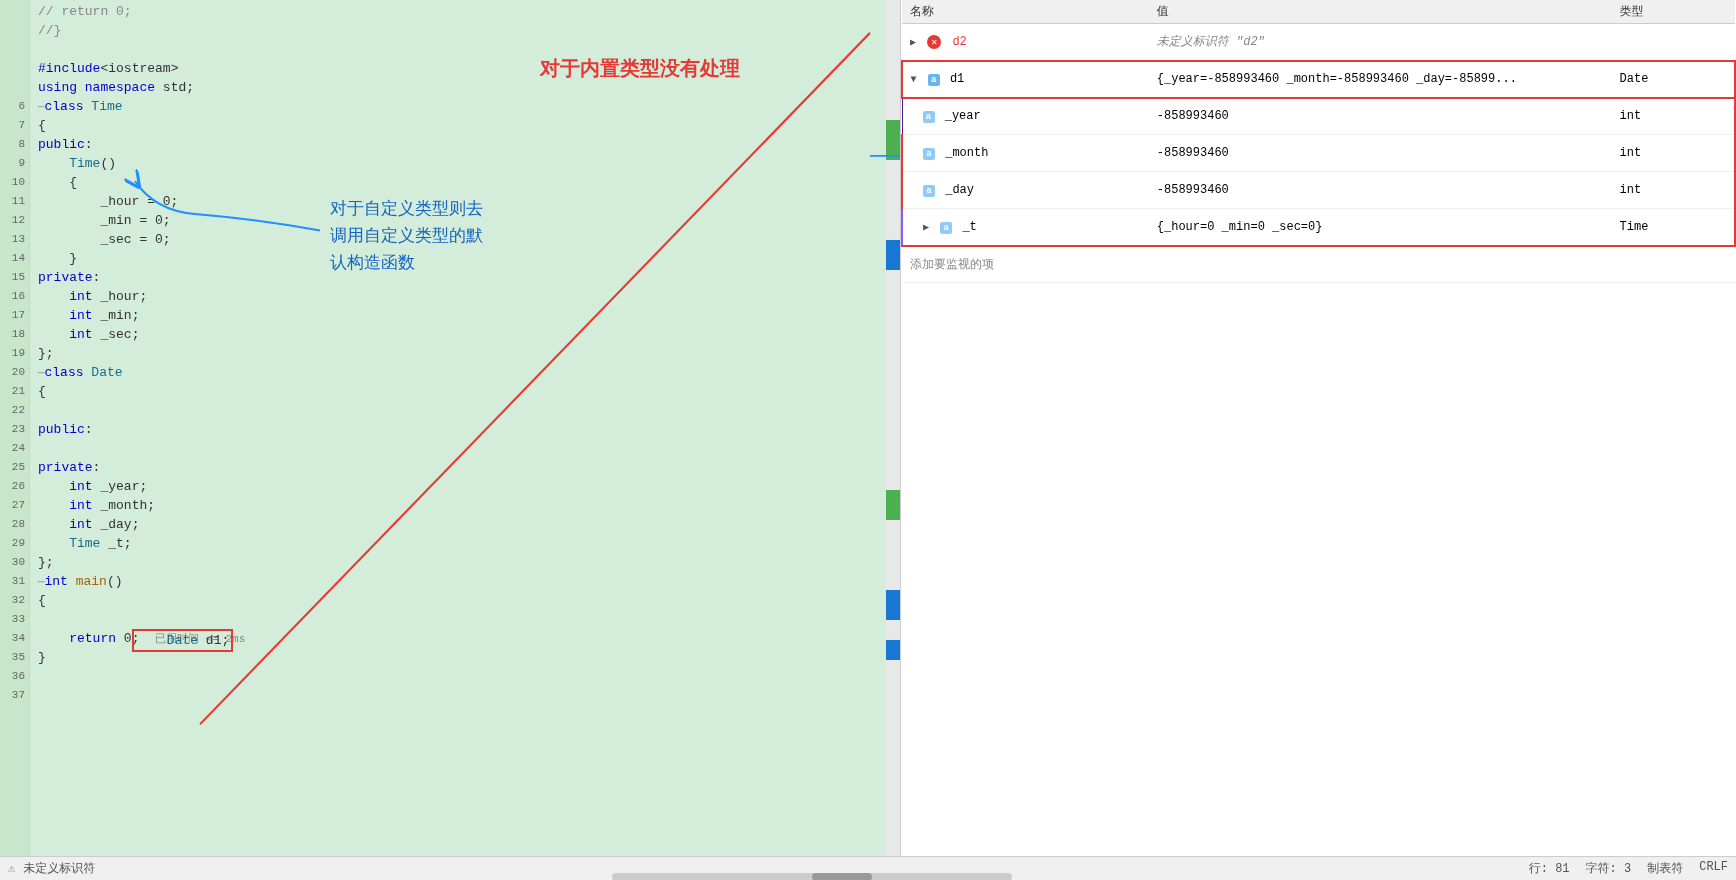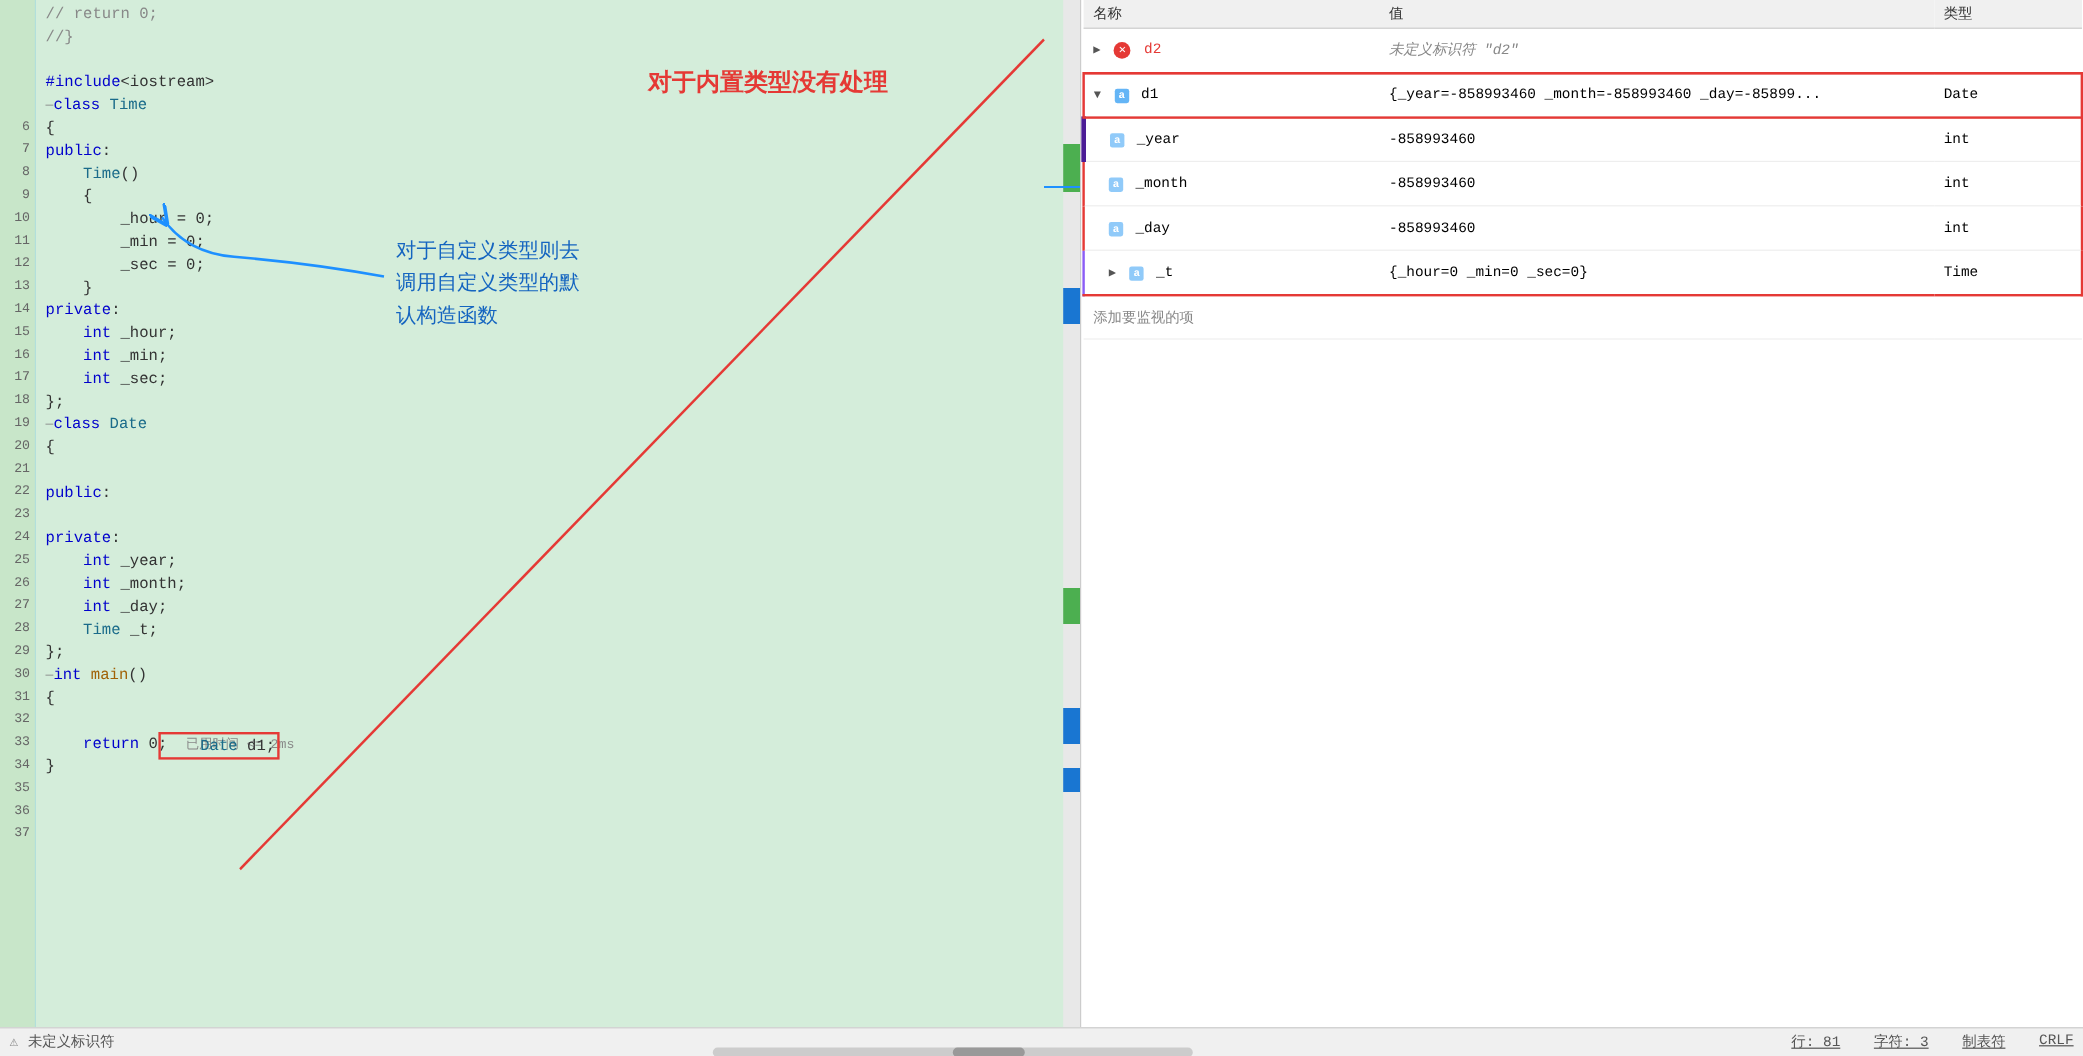--- a/index.html
+++ b/index.html
@@ -185,21 +185,21 @@
       border-top: 1px solid #ccc;
       display: flex;
       align-items: center;
       padding: 0 8px;
       font-size: 12px;
       color: #555;
       gap: 16px;
     }
 
     .status-bar .left { display: flex; align-items: center; gap: 8px; }
-    .status-bar .right { margin-left: auto; display: flex; gap: 28px; text-decoration: underline; }
+    .status-bar .right { margin-left: auto; display: flex; gap: 16px; }
 
     .code-scroll-container {
       position: relative;
       flex: 1;
       overflow: hidden;
       display: flex;
     }
 
     .right-scrollbar {
       width: 14px;
@@ -266,20 +266,21 @@
           <div class="line-num">35</div>
           <div class="line-num">36</div>
           <div class="line-num">37</div>
         </div>
 
         <div class="code-content">
           <div class="code-line"><span style="color:#888">// return 0;</span></div>
           <div class="code-line"><span style="color:#888">//}</span></div>
           <div class="code-line"></div>
           <div class="code-line"><span style="color:#0000cc">#include</span><span style="color:#333">&lt;iostream&gt;</span></div>
+          <div class="code-line"><span style="color:#0000cc">using namespace</span> <span style="color:#333">std;</span></div>
           <div class="code-line"><span style="color:#888">⎯</span><span style="color:#0000cc">class</span> <span style="color:#1a6b8a">Time</span></div>
           <div class="code-line">{</div>
           <div class="code-line"><span style="color:#0000cc">public</span>:</div>
           <div class="code-line">    <span style="color:#1a6b8a">Time</span>()</div>
           <div class="code-line">    {</div>
           <div class="code-line">        _hour = 0;</div>
           <div class="code-line">        _min = 0;</div>
           <div class="code-line">        _sec = 0;</div>
           <div class="code-line">    }</div>
           <div class="code-line"><span style="color:#0000cc">private</span>:</div>
@@ -375,21 +376,21 @@
                 <span class="icon-var">a</span>
                 <span>d1</span>
               </td>
               <td style="border-top: 2px solid #e53935;">
                 {_year=-858993460 _month=-858993460 _day=-85899...
               </td>
               <td style="border-top: 2px solid #e53935; border-right: 2px solid #e53935;">Date</td>
             </tr>
 
             <tr>
-              <td class="indent1" style="border-left: 4px solid #4c1d95;">
+              <td class="indent1" style="border-left: 1px solid #4c1d95;">
                 <span class="icon-var" style="background:#90caf9;">a</span>
                 <span>_year</span>
               </td>
               <td>-858993460</td>
               <td style="border-right: 2px solid #e53935;">int</td>
             </tr>
 
             <tr>
               <td class="indent1" style="border-left: 2px solid #e53935; margin-top: 16px;">
                 <span class="icon-var" style="background:#90caf9;">a</span>

